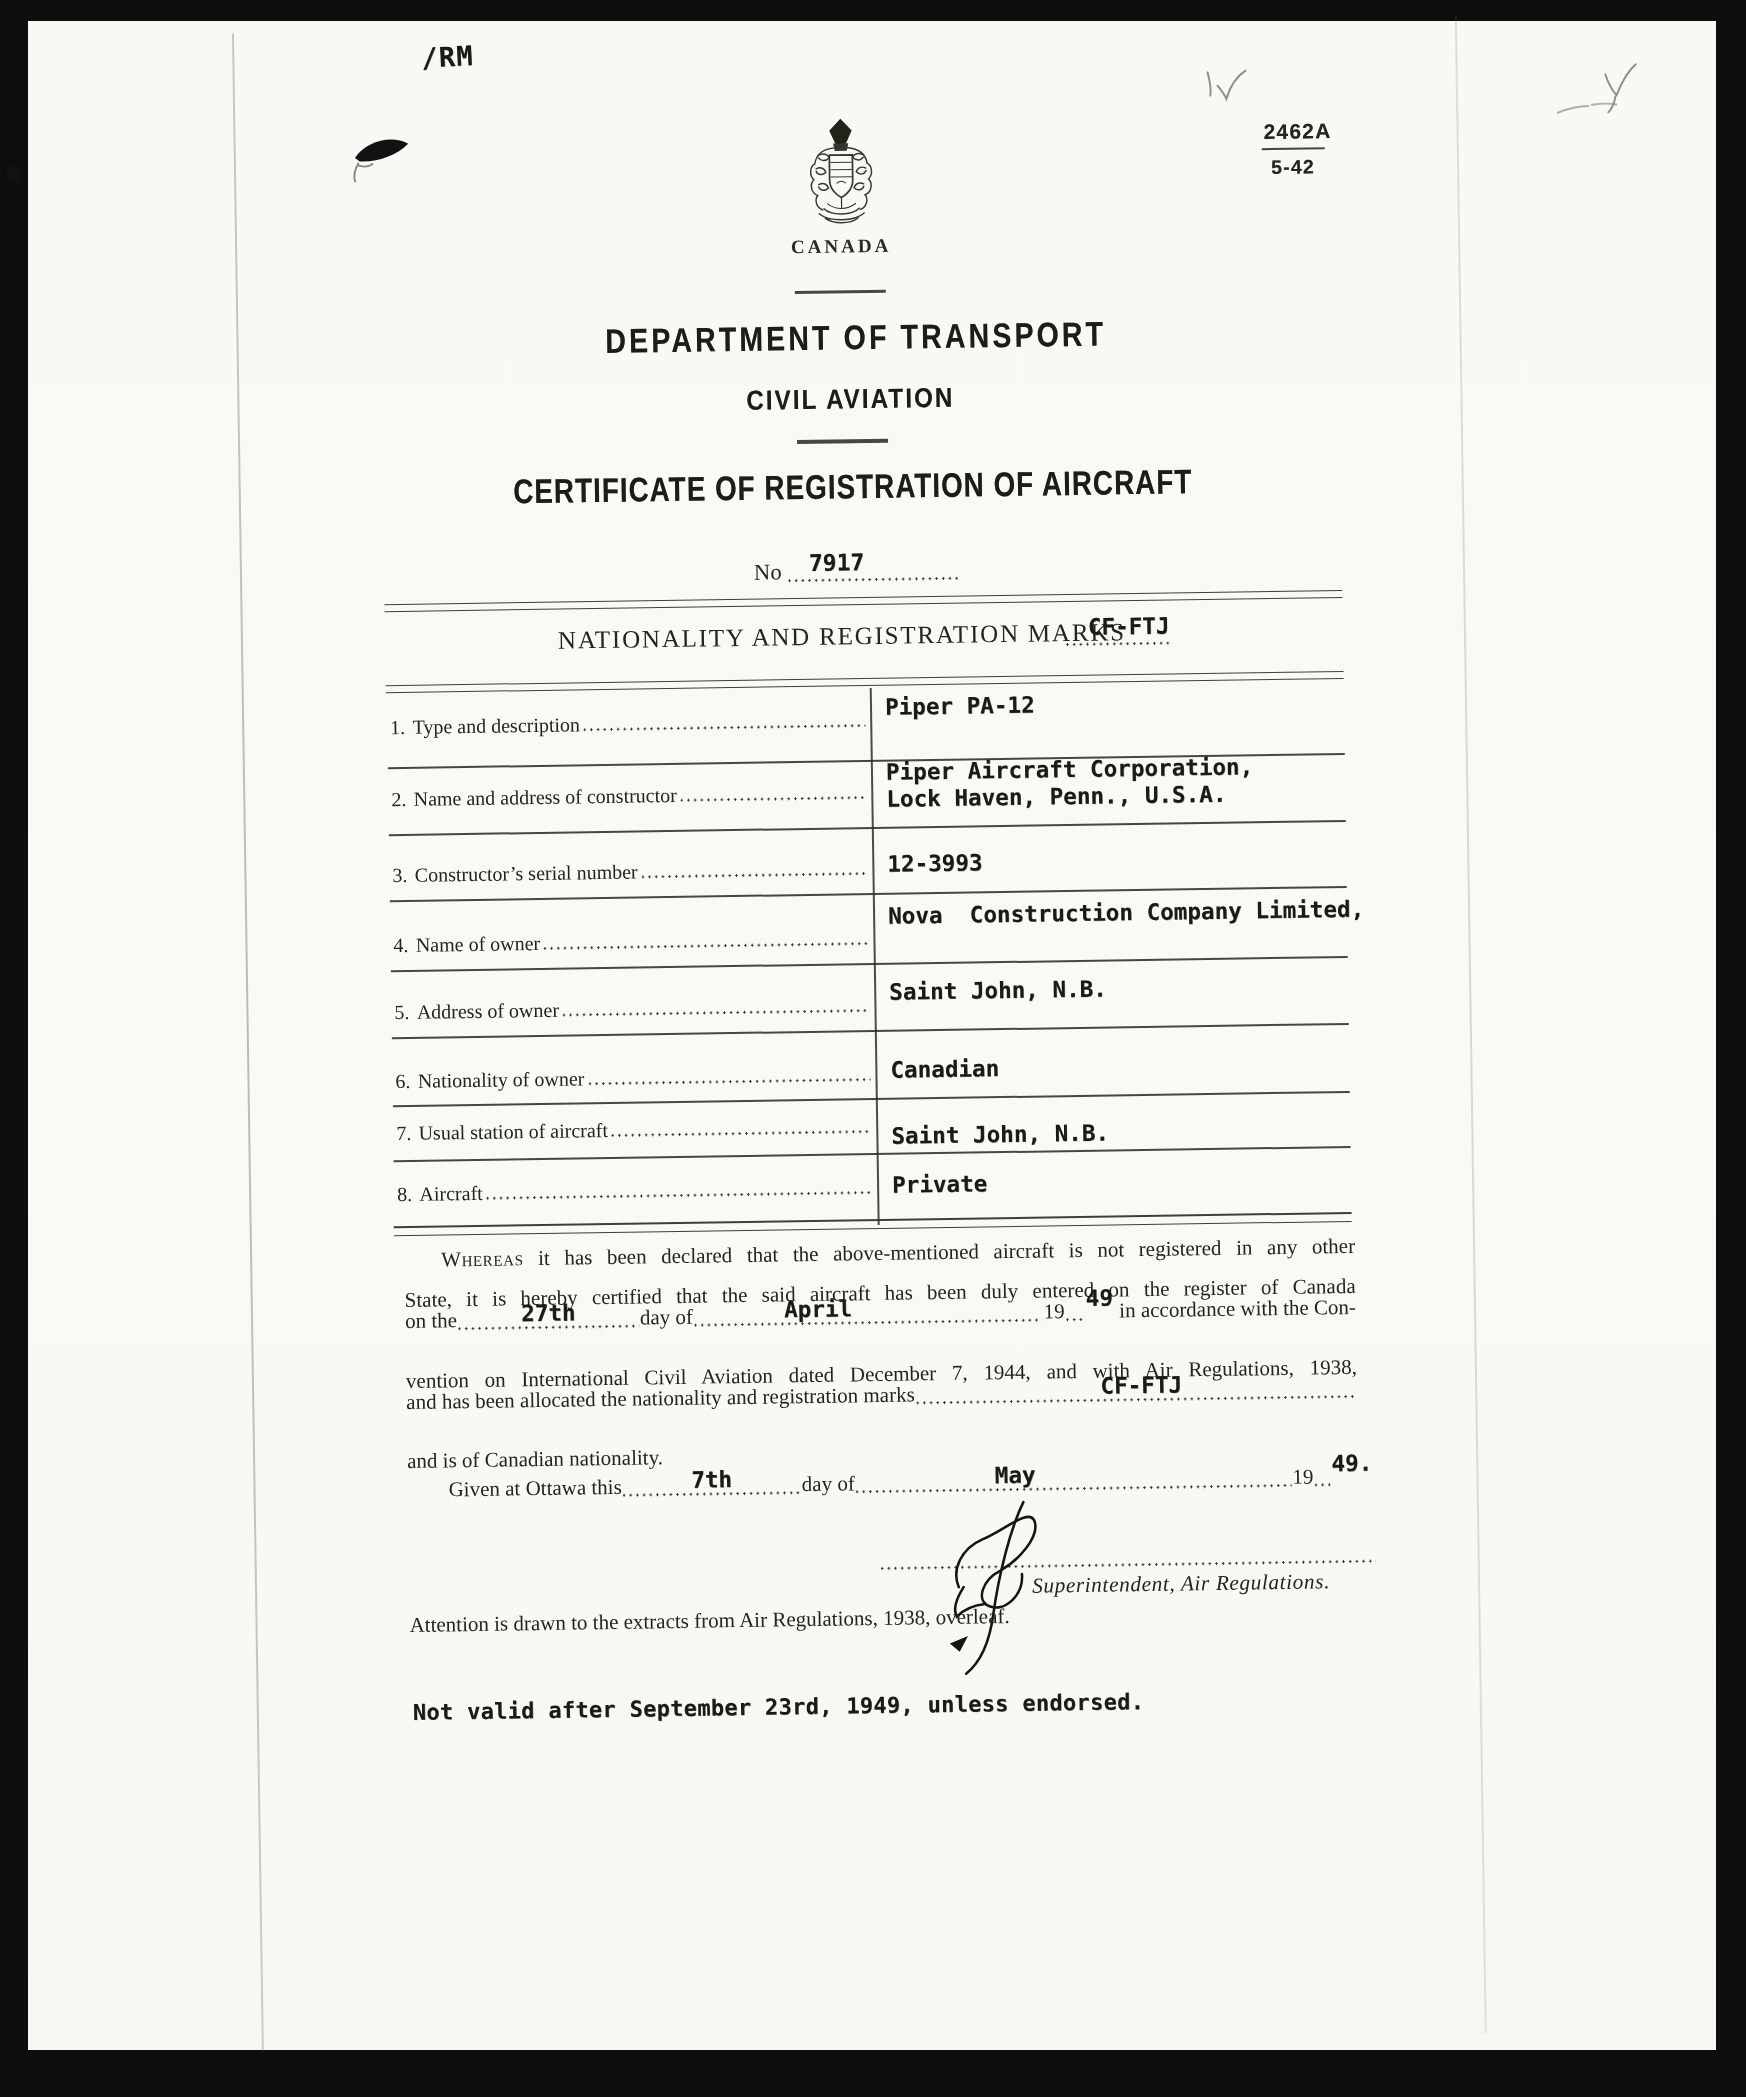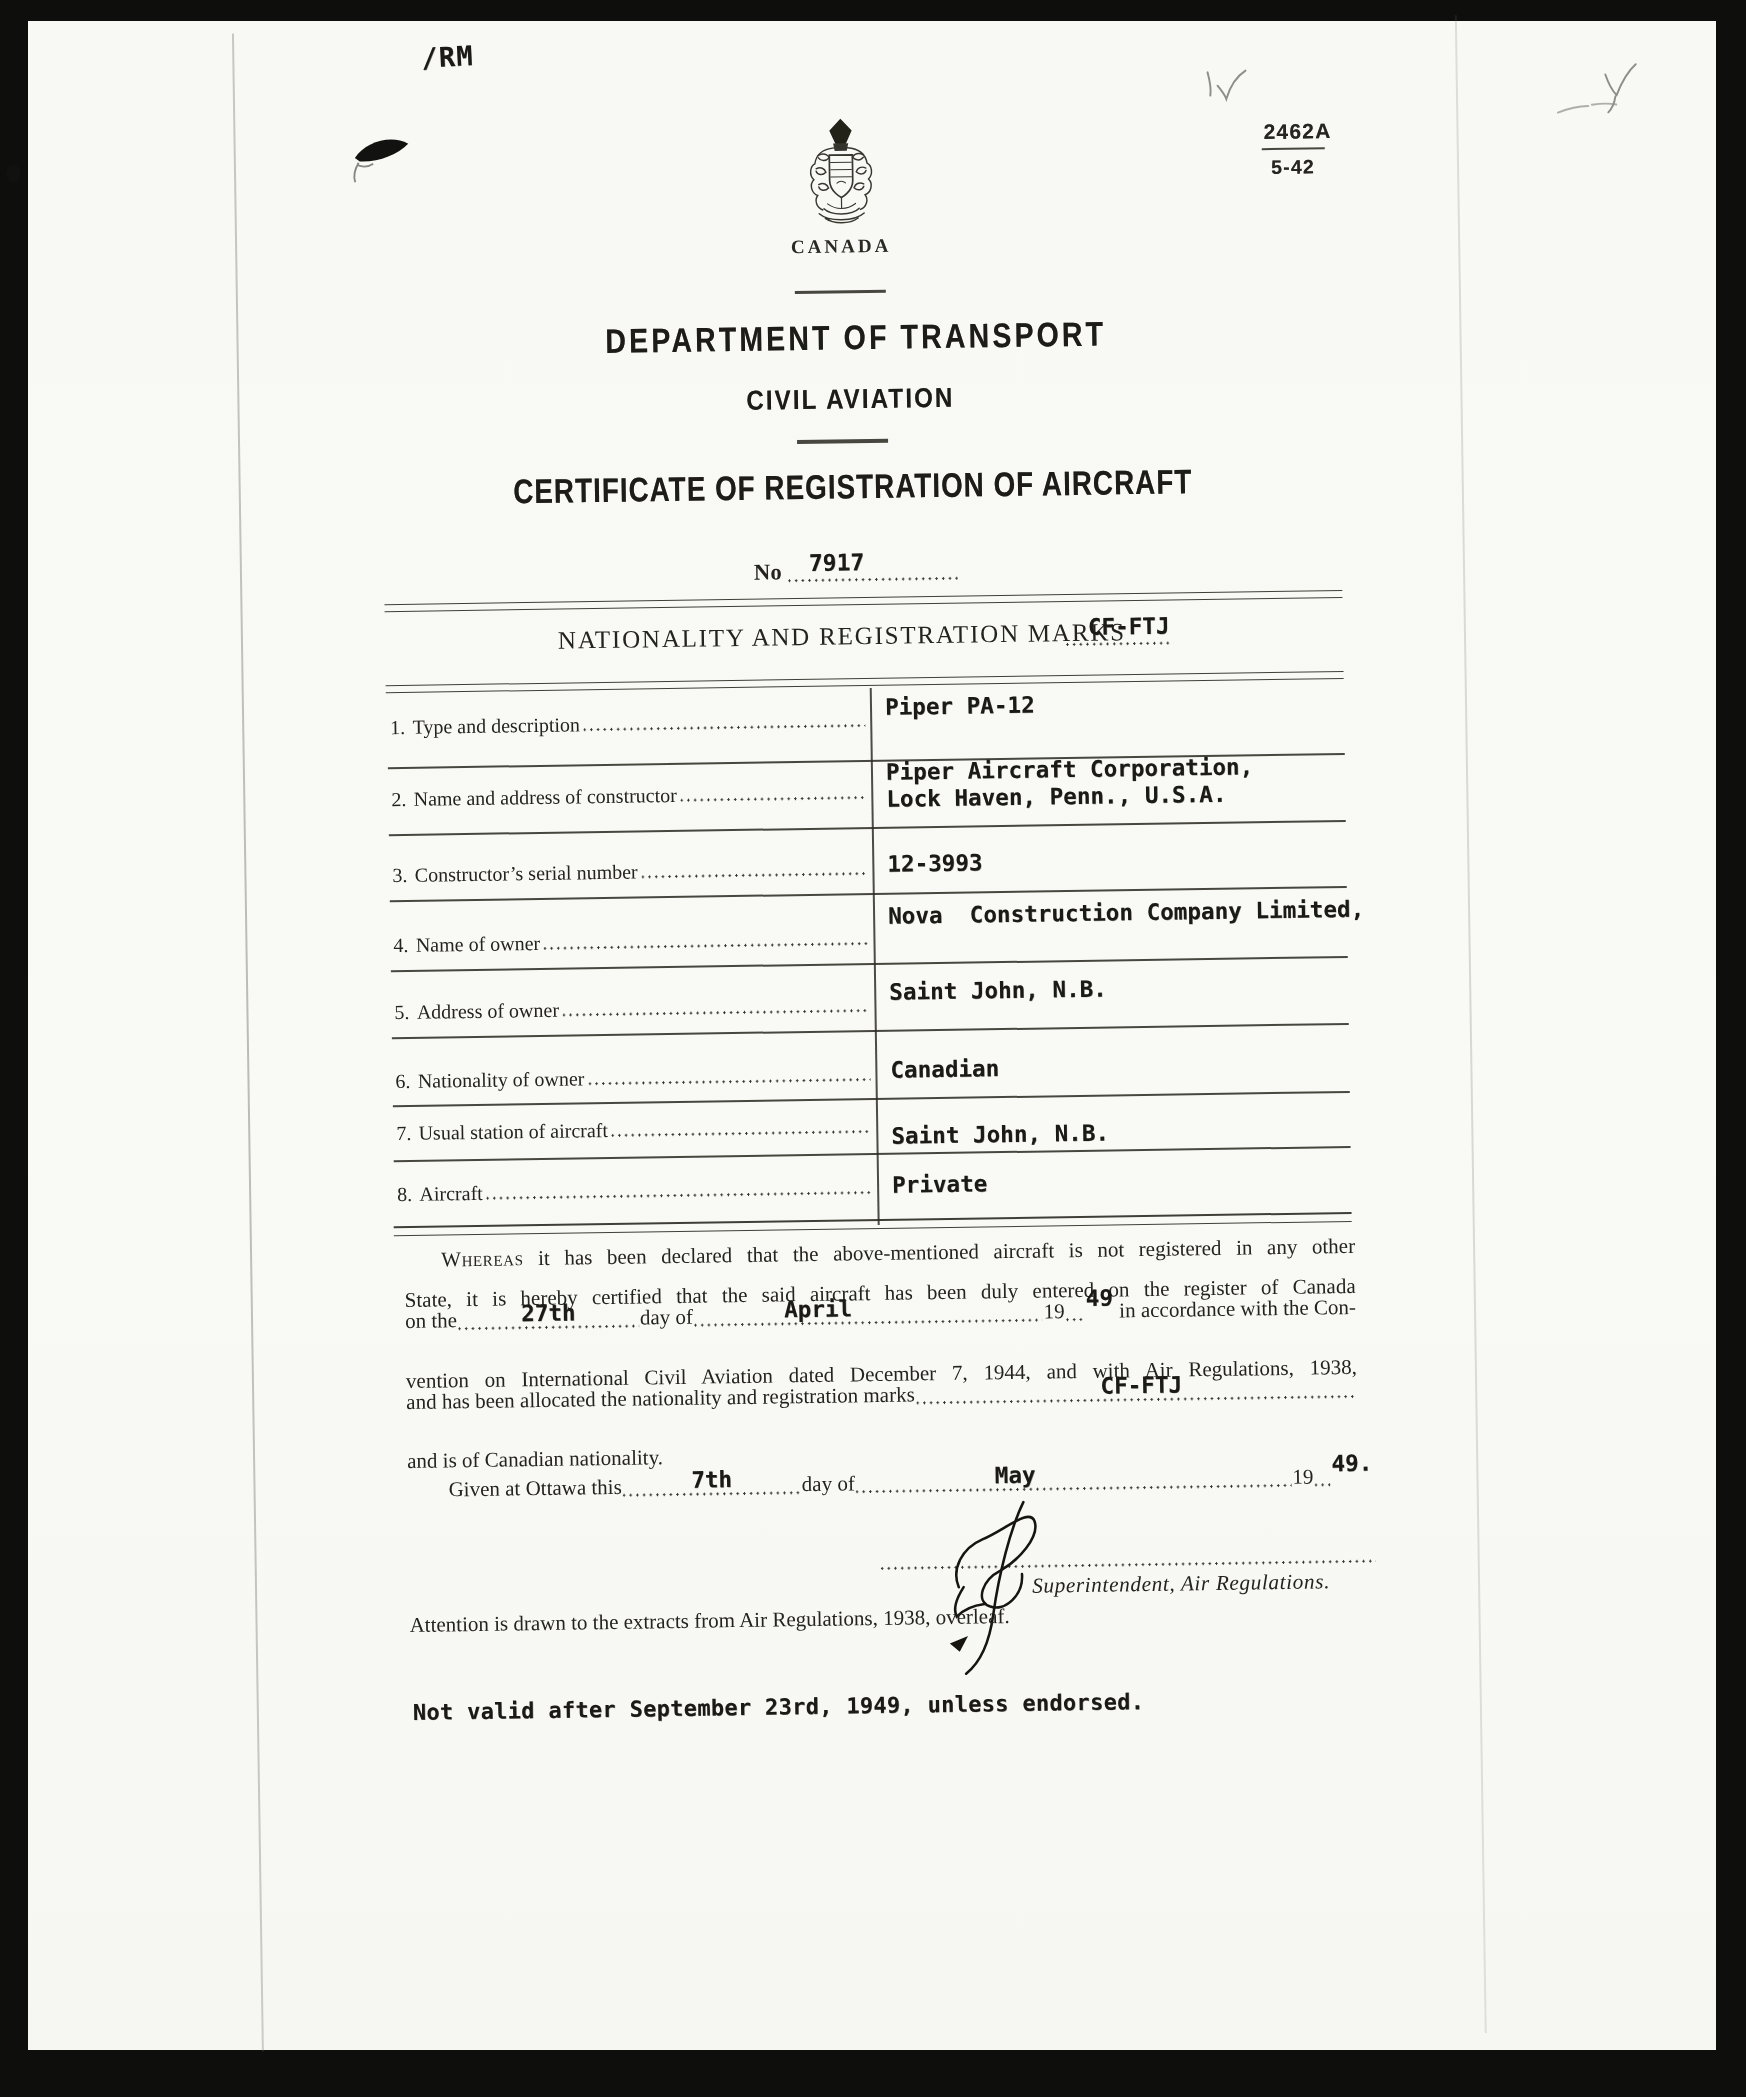--- a/index.html
+++ b/index.html
@@ -96,21 +96,21 @@
     </g>
   </svg>
   <div class="abs ser center" style="left:791px;top:234px;width:122px;font-size:19px;letter-spacing:3px;font-weight:bold;color:#2a2922;">CANADA</div>
   <div class="rule1" style="left:805px;top:290px;width:91px;height:3px;"></div>
 
   <div class="abs hs center" style="left:568px;top:318px;width:585px;font-size:34px;letter-spacing:3.7px;transform:scaleX(0.84);transform-origin:center;">DEPARTMENT OF TRANSPORT</div>
   <div class="abs hs center" style="left:676px;top:383px;width:366px;font-size:27.4px;letter-spacing:2.4px;transform:scaleX(0.88);transform-origin:center;">CIVIL AVIATION</div>
   <div class="rule1" style="left:805px;top:439px;width:91px;height:3.7px;"></div>
   <div class="abs hs center" style="left:427px;top:467px;width:866px;font-size:34px;letter-spacing:1.2px;transform:scaleX(0.82);transform-origin:center;">CERTIFICATE OF REGISTRATION OF AIRCRAFT</div>
 
-  <div class="abs ser" style="left:760px;top:559px;font-size:22.6px;font-weight:bold;">No</div>
+  <div class="abs ser" style="left:760px;top:559px;font-size:22.6px;">No</div>
   <div class="dots abs" style="left:794px;top:578px;width:170px;"></div>
   <div class="abs typed" style="left:815px;top:550px;font-size:23px;">7917</div>
 
   <div class="rule2" style="left:390px;top:597px;width:958px;"></div>
 
   <div class="abs ser" style="left:563px;top:624px;font-size:25px;letter-spacing:1.8px;white-space:nowrap;">NATIONALITY AND REGISTRATION MARKS</div>
   <div class="dots abs" style="left:1071px;top:646px;width:107px;"></div>
   <div class="abs typed" style="left:1093px;top:618px;">CF-FTJ</div>
 
   <div class="rule2" style="left:390px;top:678px;width:958px;"></div>

